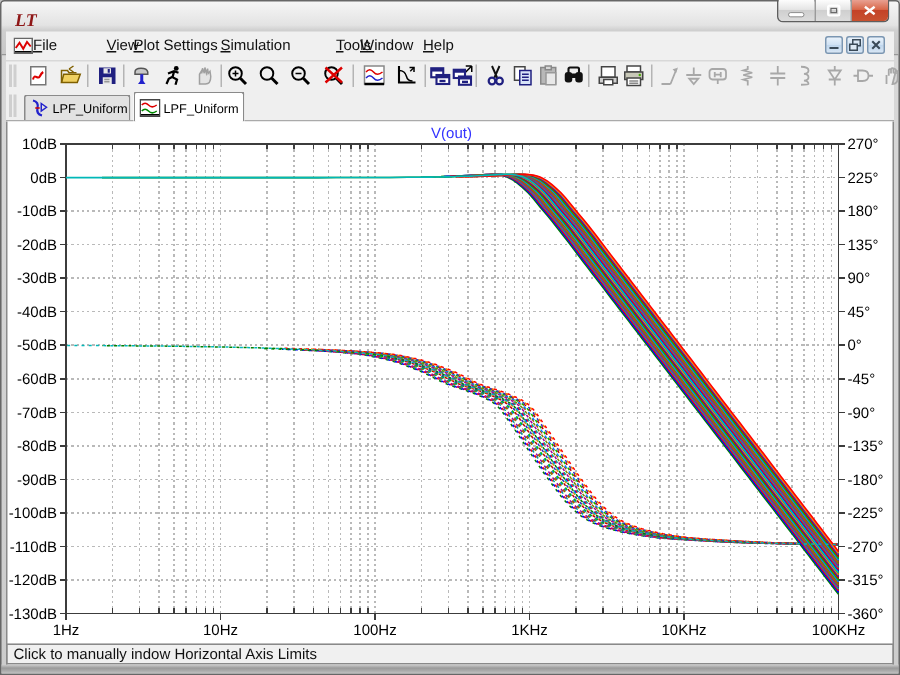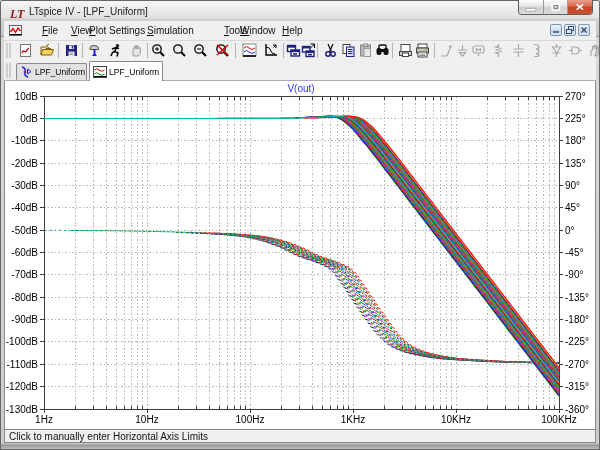--- a/index.html
+++ b/index.html
@@ -39,41 +39,40 @@
 #mdibtns { position:absolute; right:6px; top:3px; display:flex; gap:2px; }
 .mdib { width:12px; height:12px; border:1px solid #7a96b2; border-radius:2px;
   background:linear-gradient(#e9f2fb,#cfe1f3 50%,#bed5ec 50%,#d7e6f5); }
 .mdib svg { display:block; margin:0 auto; }
 </style></head><body>
 <div id="frame"></div>
 <div id="titlebar">
   <div id="lt-logo"><svg width="15" height="12" viewBox="0 0 15 12">
         <text x="0" y="10" font-family="Liberation Serif, serif" font-style="italic" font-weight="bold" font-size="12px" fill="#8e1616">LT</text>
       </svg></div>
-  <div id="title-text">LTspice IV - [LPF_Uniform]</div>
 </div>
 <div class="wbtns">
   <div class="wbtn"><svg width="100%" height="100%" viewBox="0 0 25 15">
         <rect x="7" y="9" width="11" height="3" rx="1.5" fill="#fff" stroke="#666" stroke-width="0.5"></rect>
       </svg></div>
   <div class="wbtn"><svg width="100%" height="100%" viewBox="0 0 24 15">
         <rect x="8" y="4" width="8" height="7" rx="1" fill="none" stroke="#fff" stroke-width="1.6"></rect>
         <rect x="10" y="6" width="4" height="3" fill="none" stroke="#666" stroke-width="0.8"></rect>
       </svg></div>
   <div class="wbtn"><svg width="100%" height="100%" viewBox="0 0 33 15">
         <path d="M12 4 L21 11 M21 4 L12 11" stroke="#fdfdfd" stroke-width="2.2"></path>
       </svg></div>
 </div>
 <div id="menubar">
   <span class="mi" style="left:5px"><svg width="13" height="11" viewBox="0 0 13 11">
         <rect x="0.5" y="0.5" width="12" height="10" fill="#f8f8f8" stroke="#666"></rect>
         <path d="M1.5 7 L4 3.5 L6.5 7.5 L9 3 L11.5 6" stroke="#d00" stroke-width="1.3" fill="none"></path>
         <line x1="1" y1="9.5" x2="12" y2="9.5" stroke="#000"></line>
       </svg></span>
-  <span class="mi" style="left:38px"><u>F</u>ile</span>
+  <span class="mi" style="left:18px"><u>F</u>ile</span>
   <span class="mi" style="left:67px"><u>V</u>iew</span>
   <span class="mi" style="left:85px"><u>P</u>lot Settings</span>
   <span class="mi" style="left:143px"><u>S</u>imulation</span>
   <span class="mi" style="left:220px"><u>T</u>ools</span>
   <span class="mi" style="left:236px"><u>W</u>indow</span>
   <span class="mi" style="left:278px"><u>H</u>elp</span>
   <span id="mdibtns">
       <span class="mdib">
         <svg width="10" height="10" viewBox="0 0 10 10">
           <line x1="2" y1="7" x2="8" y2="7" stroke="#3a4a58" stroke-width="1.4"></line>
@@ -552,16 +551,16 @@
       <text x="44.0" y="423.0" text-anchor="middle">1Hz</text>
       <text x="147.0" y="423.0" text-anchor="middle">10Hz</text>
       <text x="250.0" y="423.0" text-anchor="middle">100Hz</text>
       <text x="353.0" y="423.0" text-anchor="middle">1KHz</text>
       <text x="456.0" y="423.0" text-anchor="middle">10KHz</text>
       <text x="559.0" y="423.0" text-anchor="middle">100KHz</text>
 <text x="301" y="92" text-anchor="middle" fill="#3333ff">V(out)</text>
     </g>
 </svg>
 <div id="statusbar">
-    <span>Click to manually enter Horizontal Axis Limits</span>
+    <span>Click to manually indow Horizontal Axis Limits</span>
   </div>
 <div id="botframe"></div>
 <div class="sideline" style="left:4px"></div>
 <div class="sideline" style="left:595px"></div>
 </body></html>

